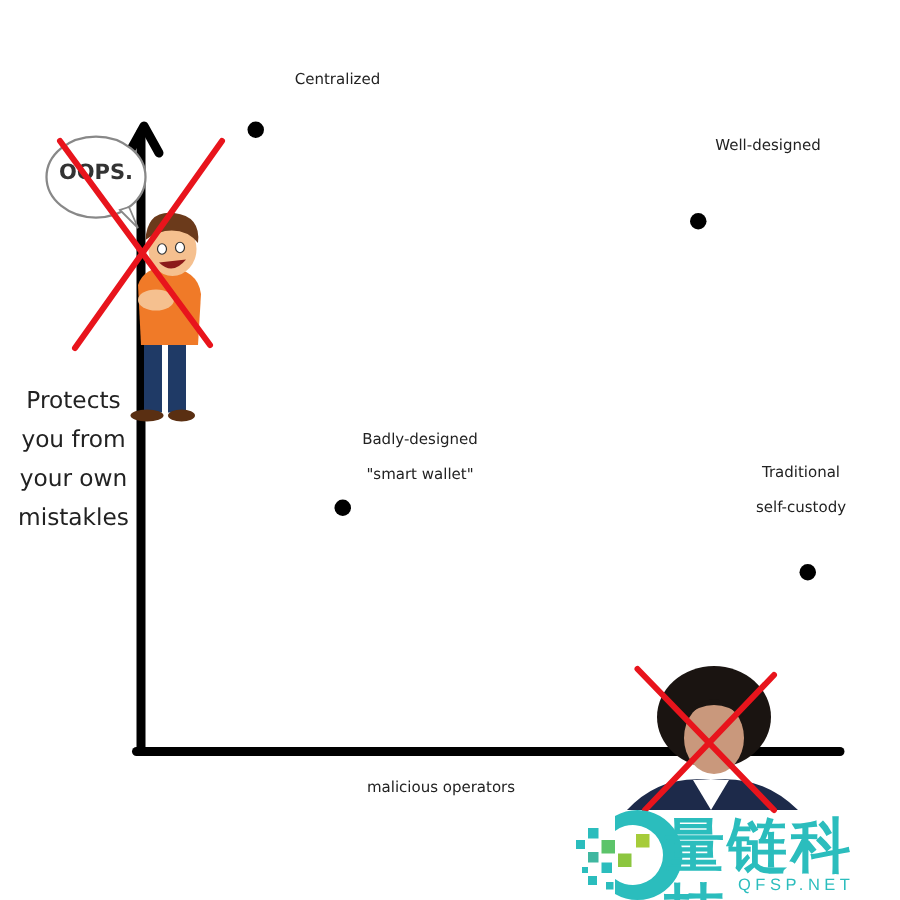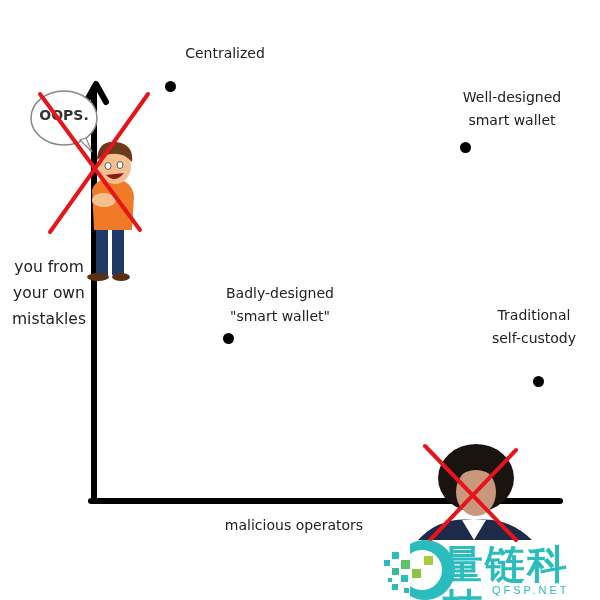--- a/index.html
+++ b/index.html
@@ -1,18 +1,18 @@
 <!DOCTYPE html>
 <html><head>
 <meta charset="utf-8">
 <style>
   html, body { margin:0; padding:0; background:#ffffff; }
   body { width:600px; height:600px; position:relative; overflow:hidden; font-family:"DejaVu Sans","Liberation Sans",sans-serif; color:#222; }
   .abs { position:absolute; }
-  .label { position:absolute; font-size:14px; line-height:23px; text-align:center; color:#222; white-space:nowrap; }
+  .label { position:absolute; font-size:10px; line-height:23px; text-align:center; color:#222; white-space:nowrap; }
   .dot { position:absolute; width:11px; height:11px; border-radius:50%; background:#000; }
   svg { position:absolute; left:0; top:0; }
   .logo-text { position:absolute; font-size:40px; font-weight:bold; color:#2bbdbd; letter-spacing:2px; line-height:44px; }
   .logo-sub { position:absolute; font-size:11px; color:#2bbdbd; letter-spacing:3px; font-family:"Liberation Sans",sans-serif; }
 </style>
 </head>
 <body>
 
 <svg width="600" height="600">
   <line x1="94" y1="501" x2="94" y2="88" stroke="#000" stroke-width="6" stroke-linecap="round"></line>
@@ -63,36 +63,36 @@
 </div>
 
 <div class="dot" style="left:165px; top:81px;"></div>
 <div class="label" style="left:160px; top:42px; width:130px;">
   <div>Centralized</div>
 </div>
 
 <div class="dot" style="left:460px; top:142px;"></div>
 <div class="label" style="left:446px; top:86px; width:132px;">
   <div>Well-designed</div>
-  <div>smart wallet</div>
 </div>
 
 <div class="dot" style="left:223px; top:333px;"></div>
 <div class="label" style="left:210px; top:282px; width:140px;">
   <div>Badly-designed</div>
   <div>"smart wallet"</div>
 </div>
 
 <div class="dot" style="left:533px; top:376px;"></div>
 <div class="label" style="left:482px; top:304px; width:104px;">
   <div>Traditional</div>
   <div>self-custody</div>
 </div>
 
 <div class="label" style="left:2px; top:254px; width:94px; line-height:26px; font-size:15.5px;">
+  <div>Protects</div>
   <div>you from</div>
   <div>your own</div>
   <div>mistakles</div>
 </div>
 
 <div class="label" style="left:200px; top:514px; width:188px;">
   <div>malicious operators</div>
 </div>
 
 <div>

